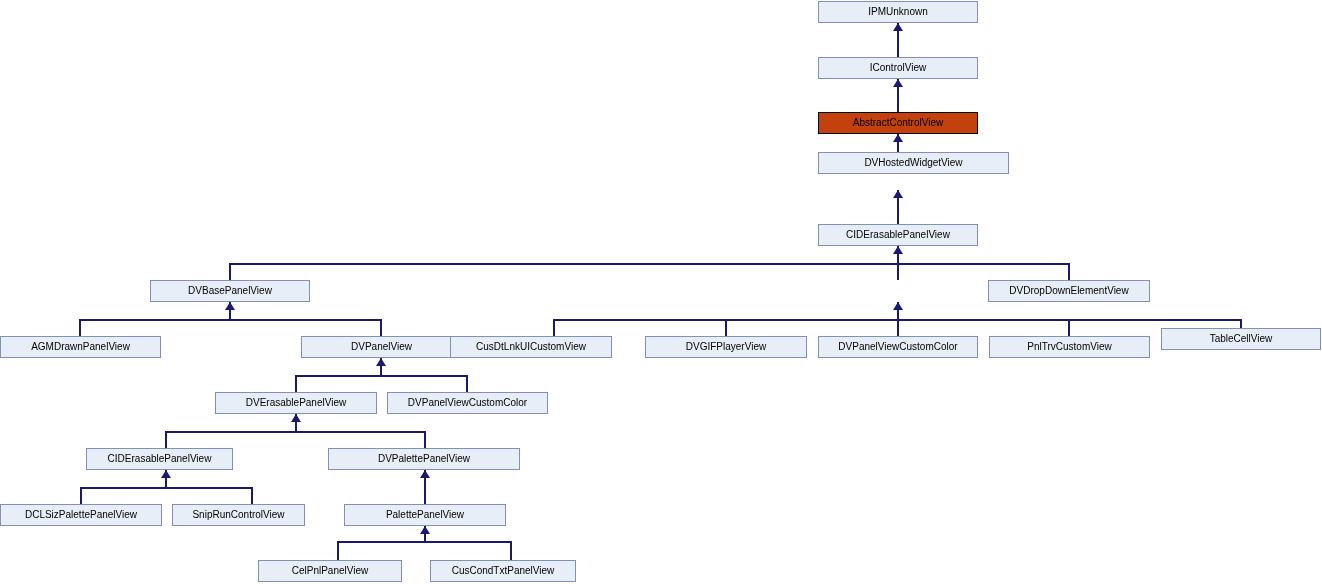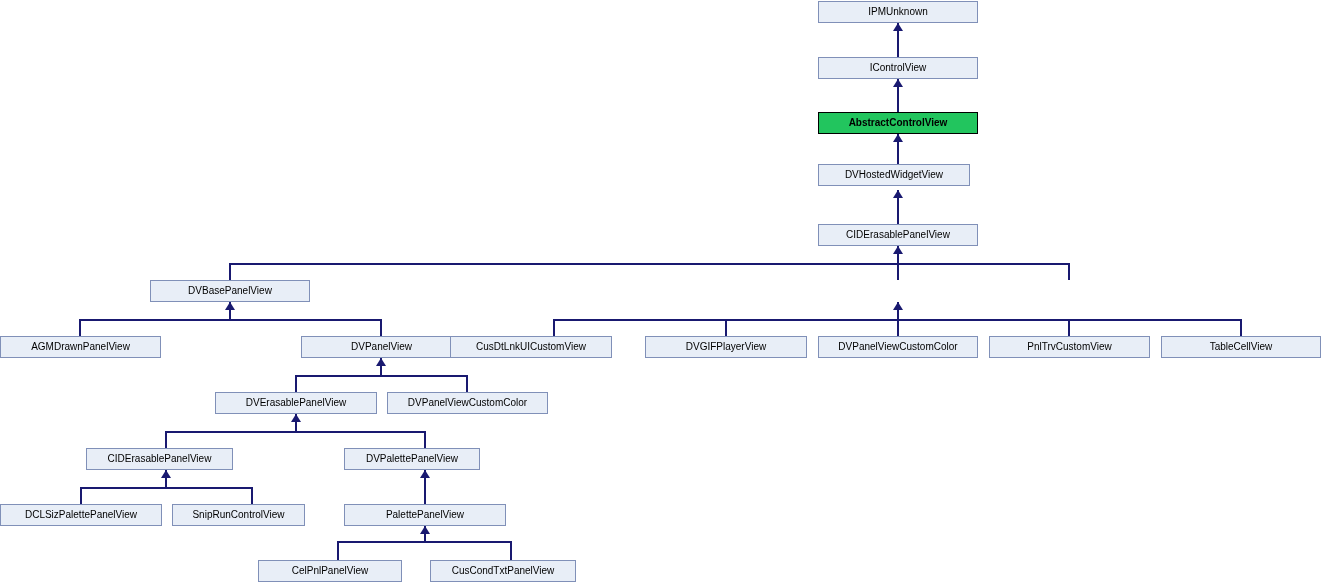--- a/index.html
+++ b/index.html
@@ -20,23 +20,22 @@
     color: #000000;
     font-size: 10px;
     line-height: 20px;
     text-align: center;
     white-space: nowrap;
     overflow: hidden;
     cursor: pointer;
   }
   .node.current {
     border-color: #000000;
-    background: #22c55e;
+    background: #c2410c;
     cursor: default;
-    font-weight: bold;
   }
   .vline, .hline {
     position: absolute;
     background: #191970;
   }
   .vline { width: 2px; }
   .hline { height: 2px; }
   .arrow {
     position: absolute;
     width: 0; height: 0;
@@ -96,33 +95,34 @@
   <div class="arrow" style="left:893px;top:302px"></div>
   <div class="arrow" style="left:376px;top:358px"></div>
   <div class="arrow" style="left:291px;top:414px"></div>
   <div class="arrow" style="left:161px;top:470px"></div>
   <div class="arrow" style="left:420px;top:470px"></div>
   <div class="arrow" style="left:420px;top:526px"></div>
 
   <div class="node" style="left:818px;top:1px;width:160px">IPMUnknown</div>
   <div class="node" style="left:818px;top:57px;width:160px">IControlView</div>
   <div class="node current" style="left:818px;top:112px;width:160px">AbstractControlView</div>
-  <div class="node" style="left:818px;top:164px;width:152px">DVHostedWidgetView</div>
+  <div class="node" style="left:818px;top:152px;width:191px">DVHostedWidgetView</div>
   <div class="node" style="left:818px;top:224px;width:160px">CIDErasablePanelView</div>
   <div class="node" style="left:150px;top:280px;width:160px">DVBasePanelView</div>
+  <div class="node" style="left:988px;top:280px;width:162px">DVDropDownElementView</div>
   <div class="node" style="left:0px;top:336px;width:161px">AGMDrawnPanelView</div>
   <div class="node" style="left:301px;top:336px;width:161px">DVPanelView</div>
   <div class="node" style="left:450px;top:336px;width:162px">CusDtLnkUICustomView</div>
   <div class="node" style="left:645px;top:336px;width:162px">DVGIFPlayerView</div>
   <div class="node" style="left:818px;top:336px;width:160px">DVPanelViewCustomColor</div>
   <div class="node" style="left:989px;top:336px;width:161px">PnlTrvCustomView</div>
-  <div class="node" style="left:1161px;top:336px;width:160px">TableCellView</div>
+  <div class="node" style="left:1161px;top:328px;width:160px">TableCellView</div>
   <div class="node" style="left:215px;top:392px;width:162px">DVErasablePanelView</div>
   <div class="node" style="left:387px;top:392px;width:161px">DVPanelViewCustomColor</div>
   <div class="node" style="left:86px;top:448px;width:147px">CIDErasablePanelView</div>
-  <div class="node" style="left:344px;top:448px;width:136px">DVPalettePanelView</div>
+  <div class="node" style="left:328px;top:448px;width:192px">DVPalettePanelView</div>
   <div class="node" style="left:0px;top:504px;width:162px">DCLSizPalettePanelView</div>
   <div class="node" style="left:172px;top:504px;width:133px">SnipRunControlView</div>
   <div class="node" style="left:344px;top:504px;width:162px">PalettePanelView</div>
   <div class="node" style="left:258px;top:560px;width:144px">CelPnlPanelView</div>
   <div class="node" style="left:430px;top:560px;width:146px">CusCondTxtPanelView</div>
 
 </div>
 
 </body></html>

